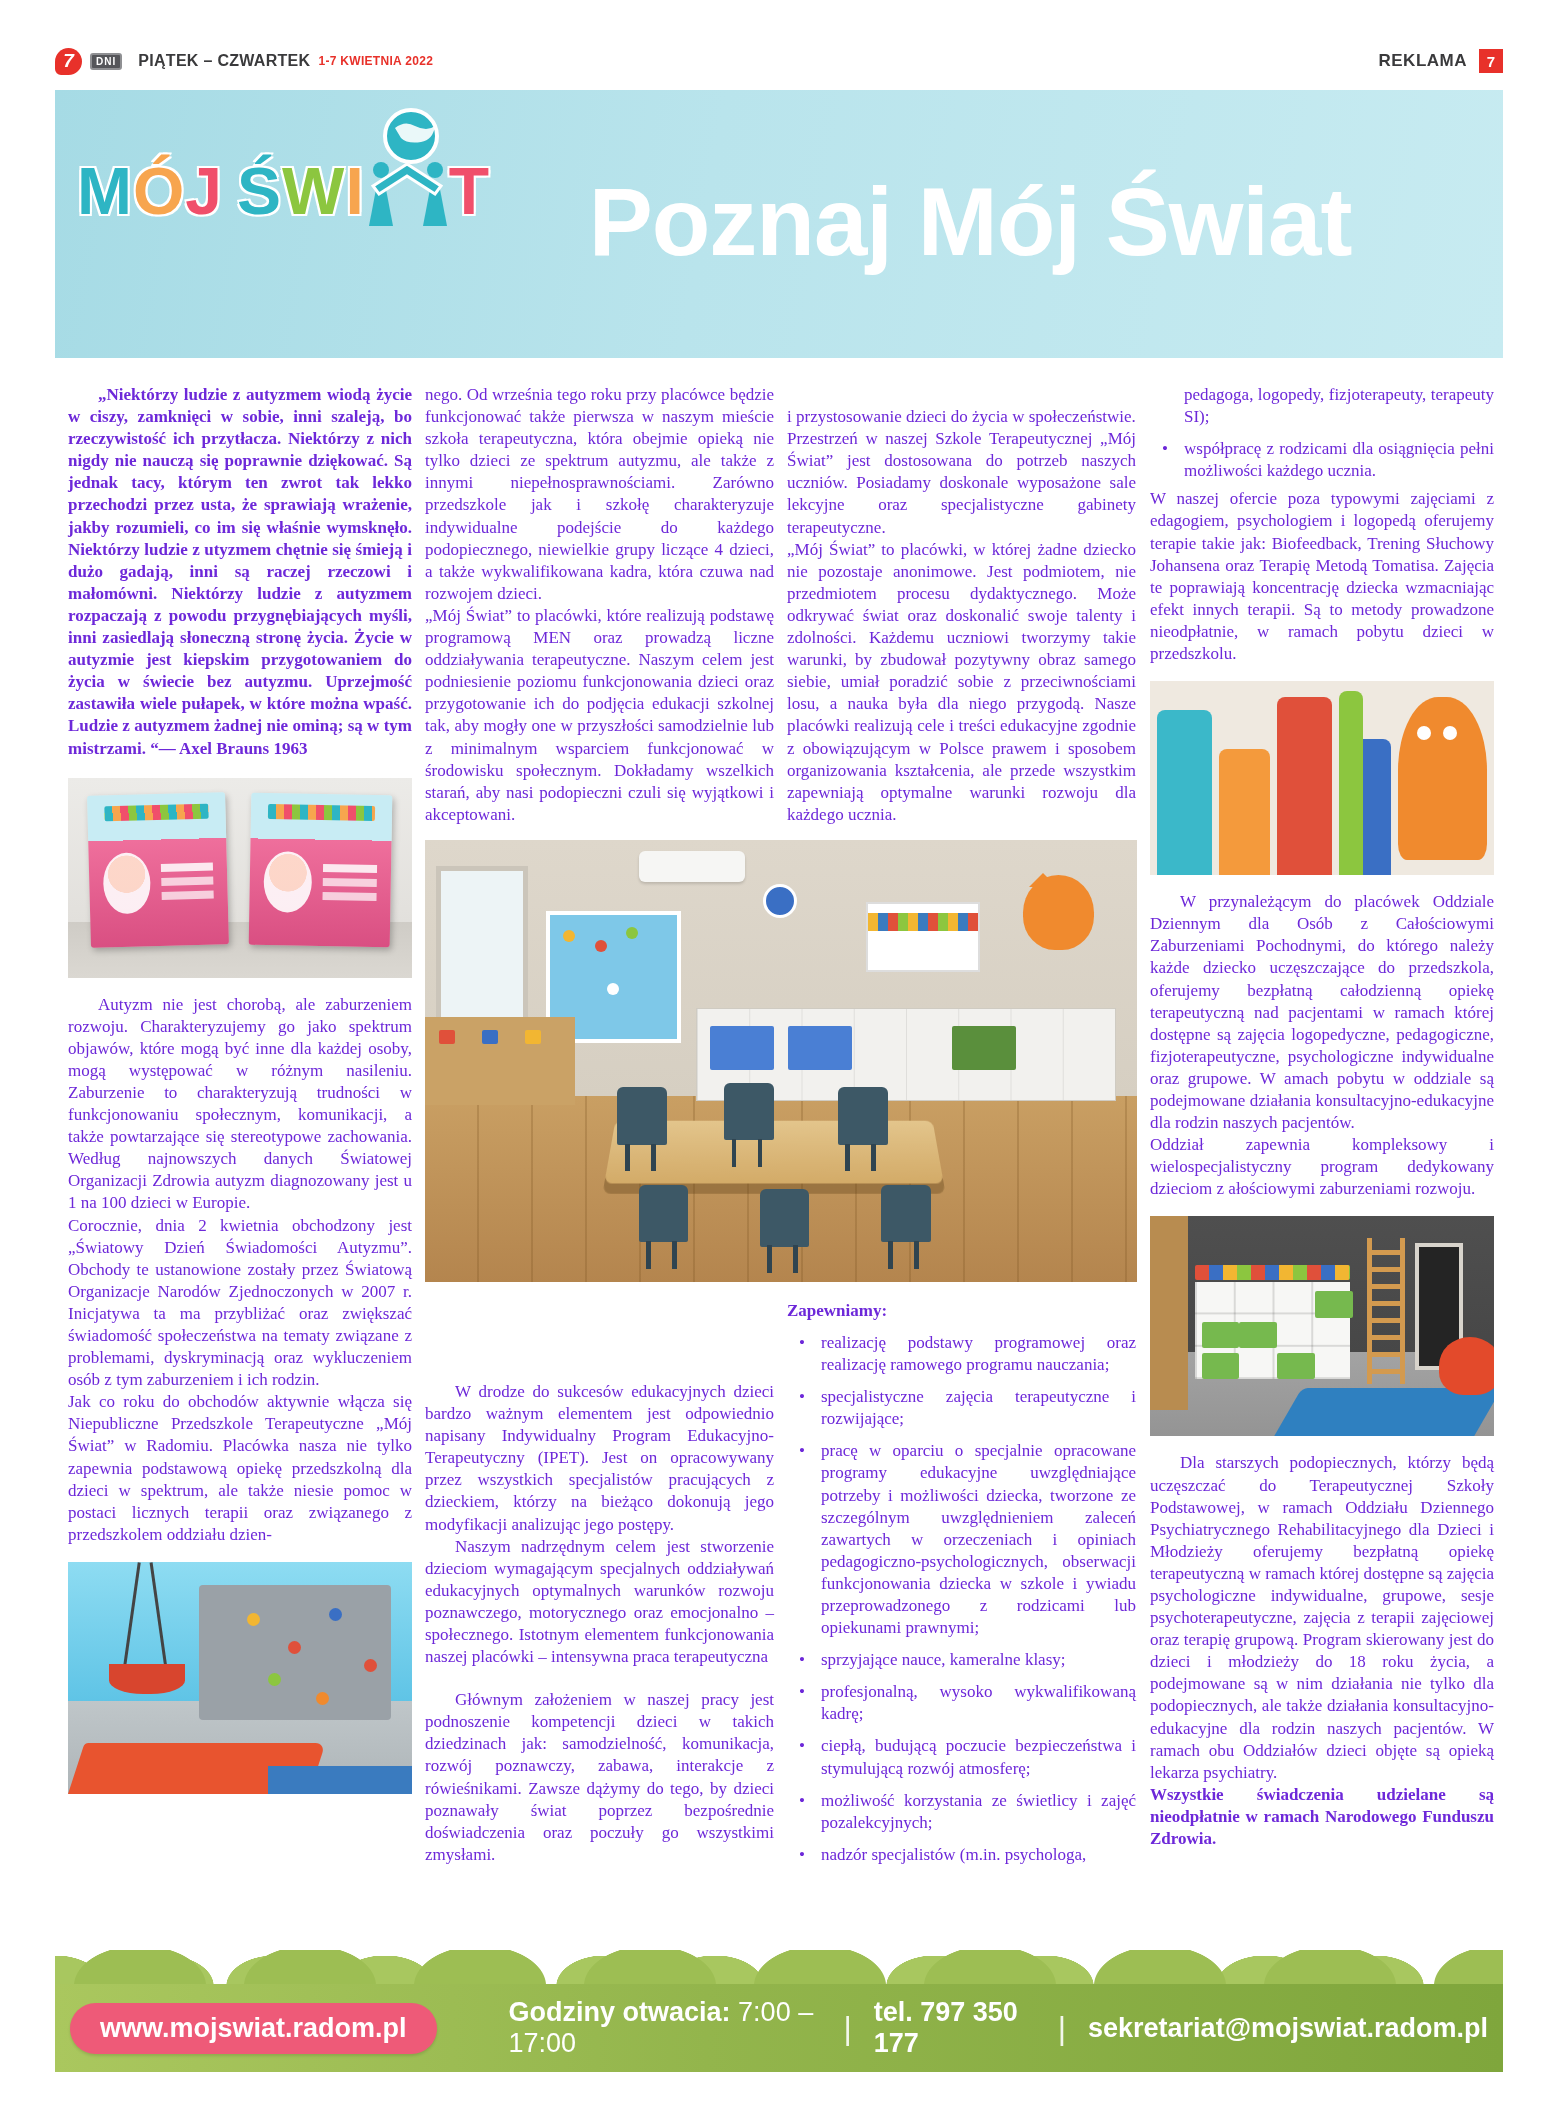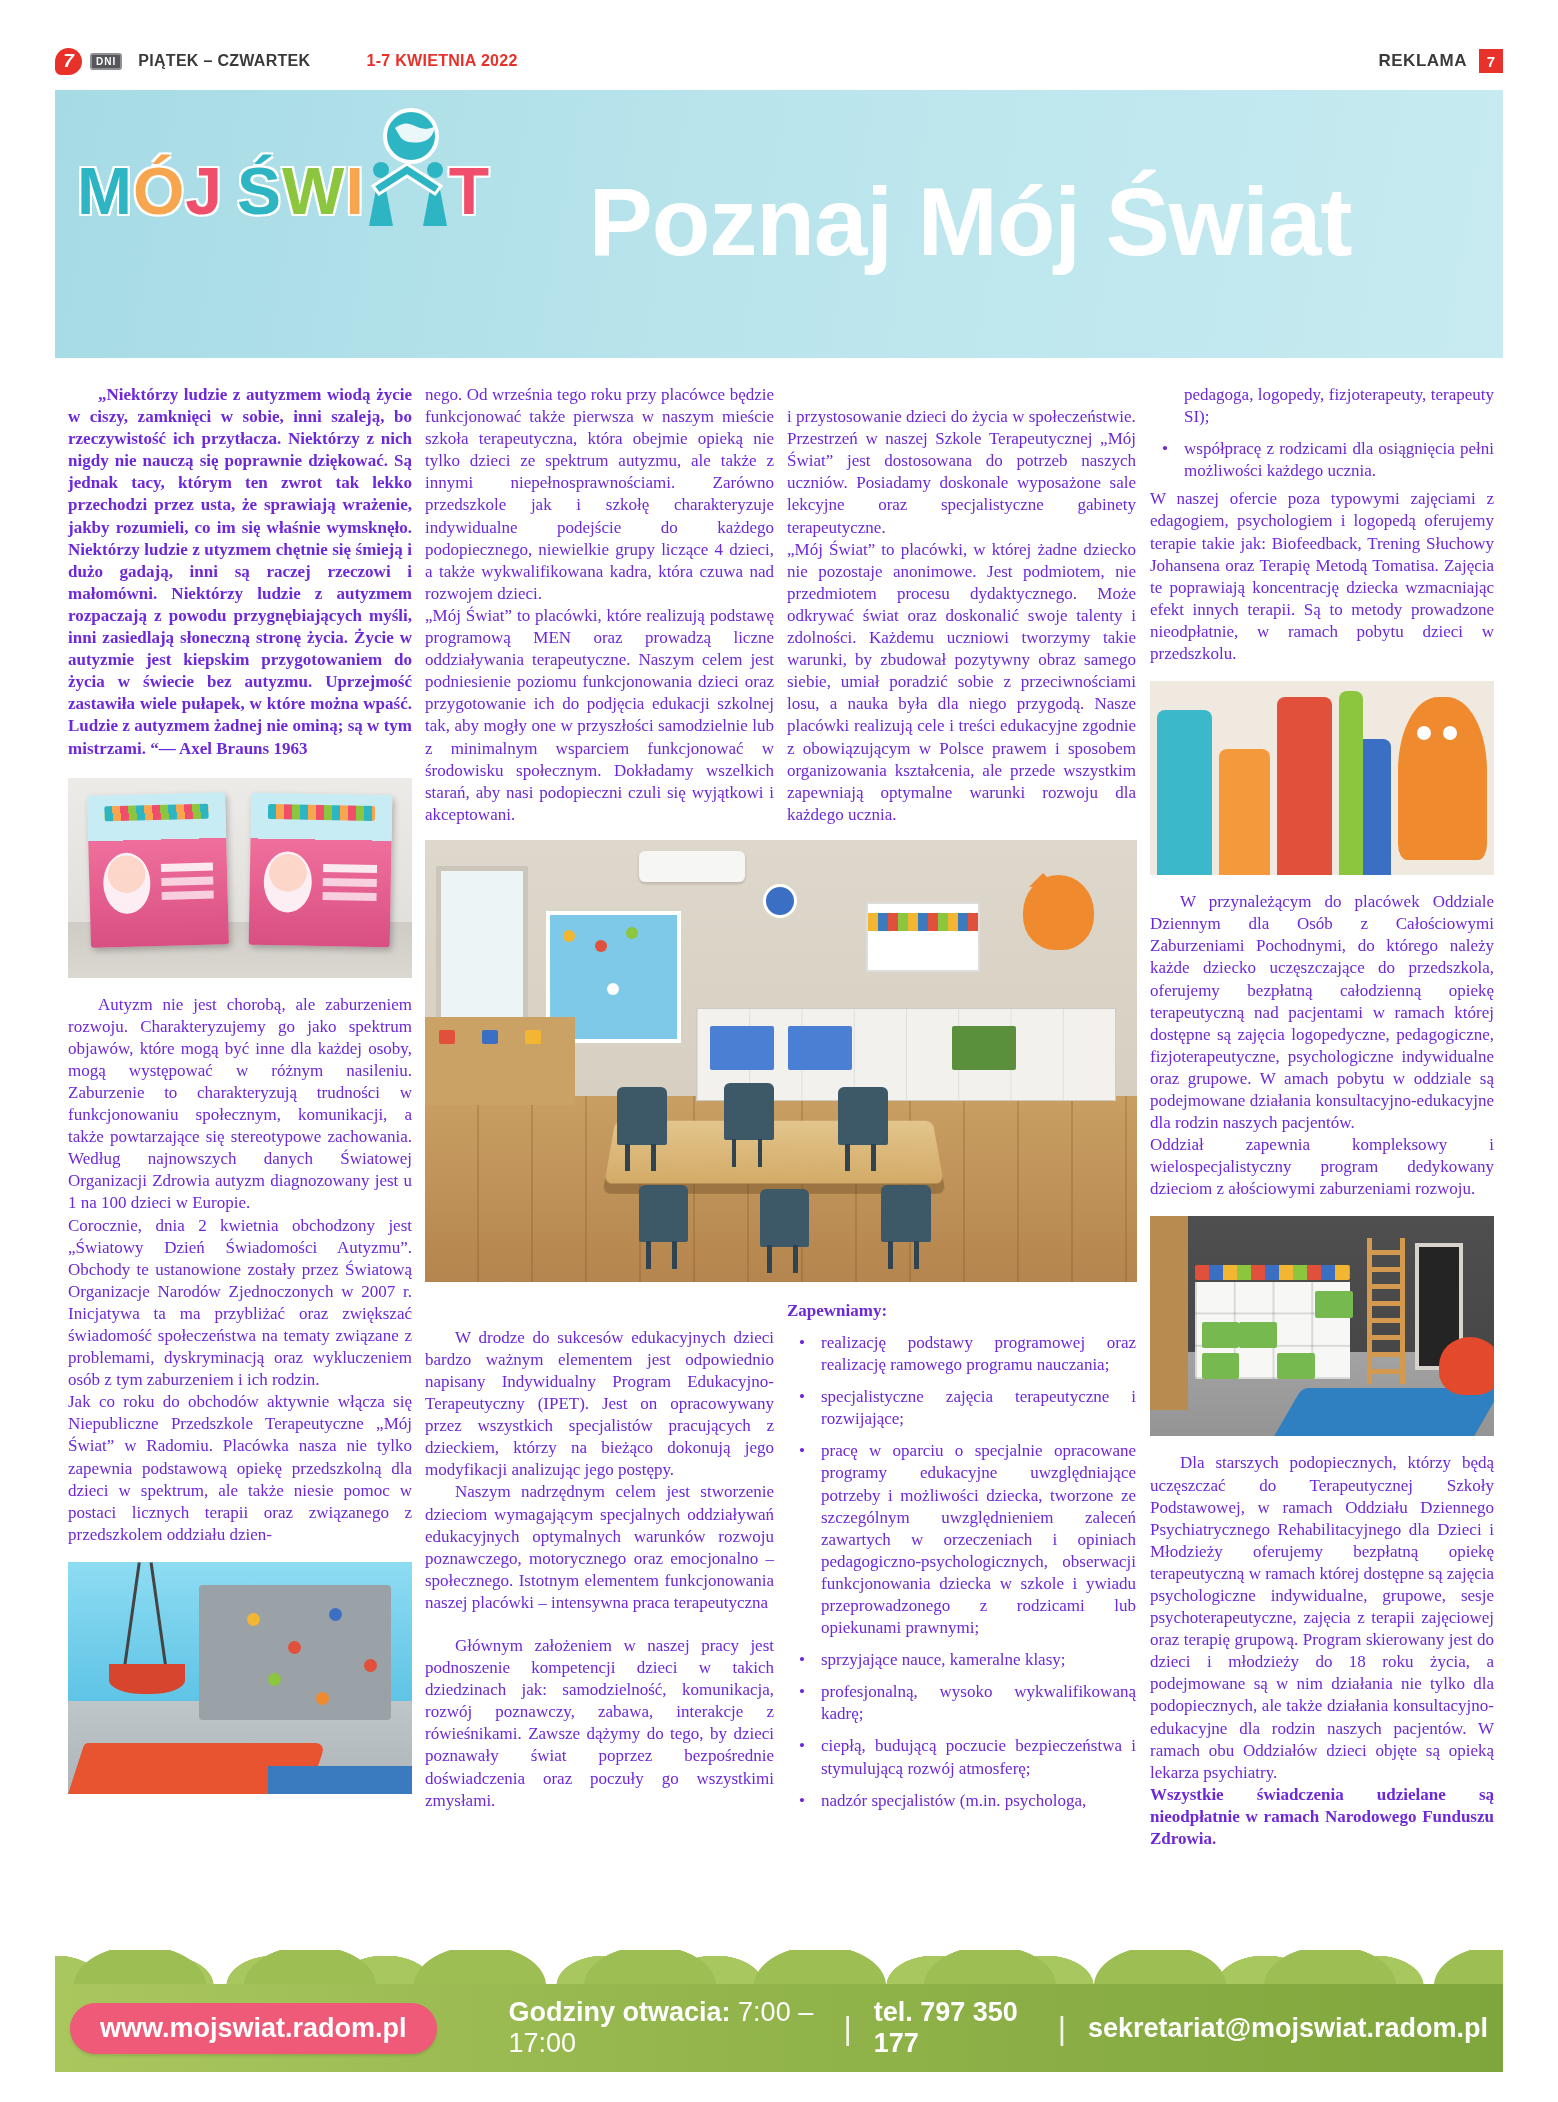--- a/index.html
+++ b/index.html
@@ -10,21 +10,21 @@
   .masthead { position:absolute; top:46px; left:55px; right:55px; height:30px;
     display:flex; align-items:center; justify-content:space-between;
     font-family:"Liberation Sans", sans-serif; }
   .mast-left { display:flex; align-items:center; gap:8px; }
   .seven-circle { width:27px; height:27px; background:#e8312a; color:#fff;
     border-radius:50% 50% 50% 6px; display:flex; align-items:center; justify-content:center;
     font-weight:bold; font-style:italic; font-size:19px; }
   .dni-badge { background:#55565a; border:2px solid #8f9093; color:#fff; font-size:10px;
     font-weight:bold; padding:1px 4px; border-radius:3px; letter-spacing:1px; }
   .date-label { font-weight:bold; font-size:16px; color:#3a3a3c; letter-spacing:.3px; margin-left:8px; }
-  .date-value { font-weight:bold; font-size:16px; color:#e8312a; letter-spacing:.3px;margin-left:48px; }
+  .date-value { font-weight:bold; font-size:12px; color:#e8312a; letter-spacing:.3px; }
   .mast-right { display:flex; align-items:center; gap:12px; }
   .reklama { font-weight:bold; font-size:17px; color:#3a3a3c; letter-spacing:.5px; }
   .pageno { width:24px; height:24px; background:#e8312a; color:#fff; font-weight:bold;
     font-size:15px; display:flex; align-items:center; justify-content:center; }
 
   
   .ad { position:absolute; top:90px; left:55px; width:1448px; height:1982px;
     display:flex; flex-direction:column; }
 
   
@@ -271,20 +271,21 @@
             <p class="indent gap-top">Głównym założeniem w naszej pracy jest podnoszenie kompetencji dzieci w takich dziedzinach jak: samodzielność, komunikacja, rozwój poznawczy, zabawa, interakcje z rówieśnikami. Zawsze dążymy do tego, by dzieci poznawały świat poprzez bezpośrednie doświadczenia oraz poczuły go wszystkimi zmysłami.</p>
           </div>
           <div class="col">
             <p class="list-head">Zapewniamy:</p>
             <div class="bullet"><span>realizację podstawy programowej oraz realizację ramowego programu nauczania;</span></div>
             <div class="bullet"><span>specjalistyczne zajęcia terapeutyczne i rozwijające;</span></div>
             <div class="bullet"><span>pracę w oparciu o specjalnie opracowane programy edukacyjne uwzględniające potrzeby i możliwości dziecka, tworzone ze szczególnym uwzględnieniem zaleceń zawartych w orzeczeniach i opiniach pedagogiczno-psychologicznych, obserwacji funkcjonowania dziecka w szkole i ywiadu przeprowadzonego z rodzicami lub opiekunami prawnymi;</span></div>
             <div class="bullet"><span>sprzyjające nauce, kameralne klasy;</span></div>
             <div class="bullet"><span>profesjonalną, wysoko wykwalifikowaną kadrę;</span></div>
             <div class="bullet"><span>ciepłą, budującą poczucie bezpieczeństwa i stymulującą rozwój atmosferę;</span></div>
+            <div class="bullet"><span>możliwość korzystania ze świetlicy i zajęć pozalekcyjnych;</span></div>
             <div class="bullet"><span>nadzór specjalistów (m.in. psychologa,</span></div>
           </div>
         </div>
       </div>
 
       <div class="col">
         <p style="padding-left:34px;">pedagoga, logopedy, fizjoterapeuty, terapeuty SI);</p>
         <div class="bullet"><span>współpracę z rodzicami dla osiągnięcia pełni możliwości każdego ucznia.</span></div>
         <p class="gap-top" style="margin-top:6px;">W naszej ofercie poza typowymi zajęciami z edagogiem, psychologiem i logopedą oferujemy terapie takie jak: Biofeedback, Trening Słuchowy Johansena oraz Terapię Metodą Tomatisa. Zajęcia te poprawiają koncentrację dziecka wzmacniając efekt innych terapii. Są to metody prowadzone nieodpłatnie, w ramach pobytu dzieci w przedszkolu.</p>
         <div class="photo photo-toys">

